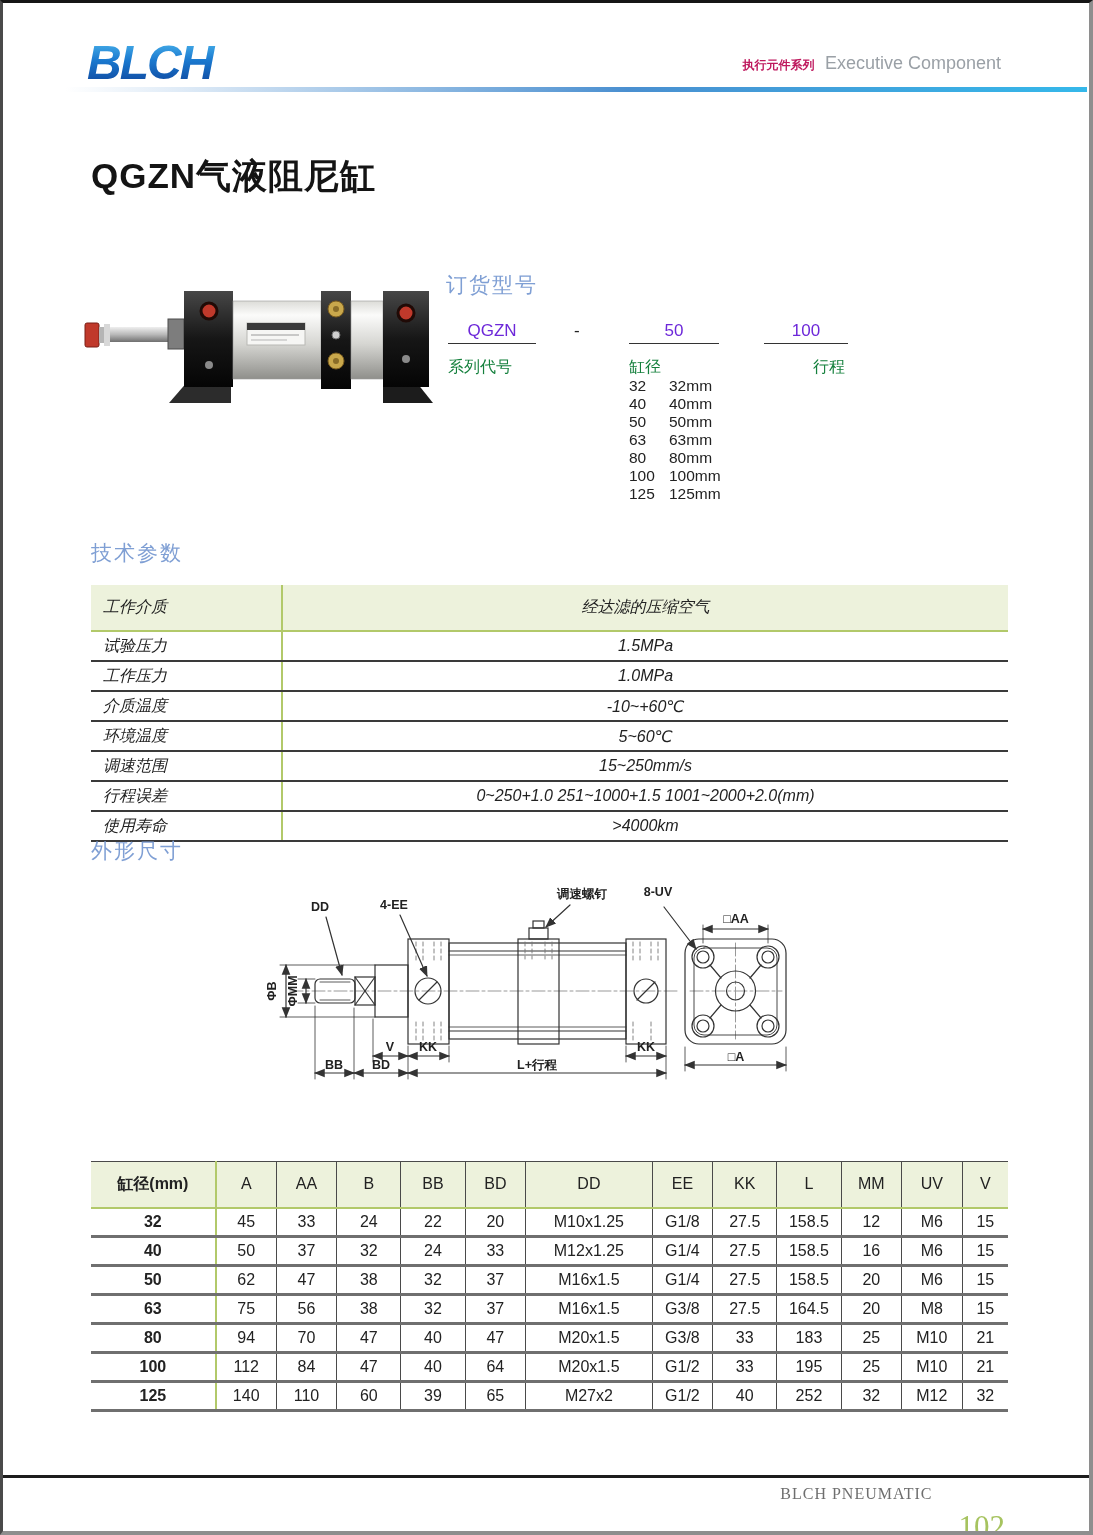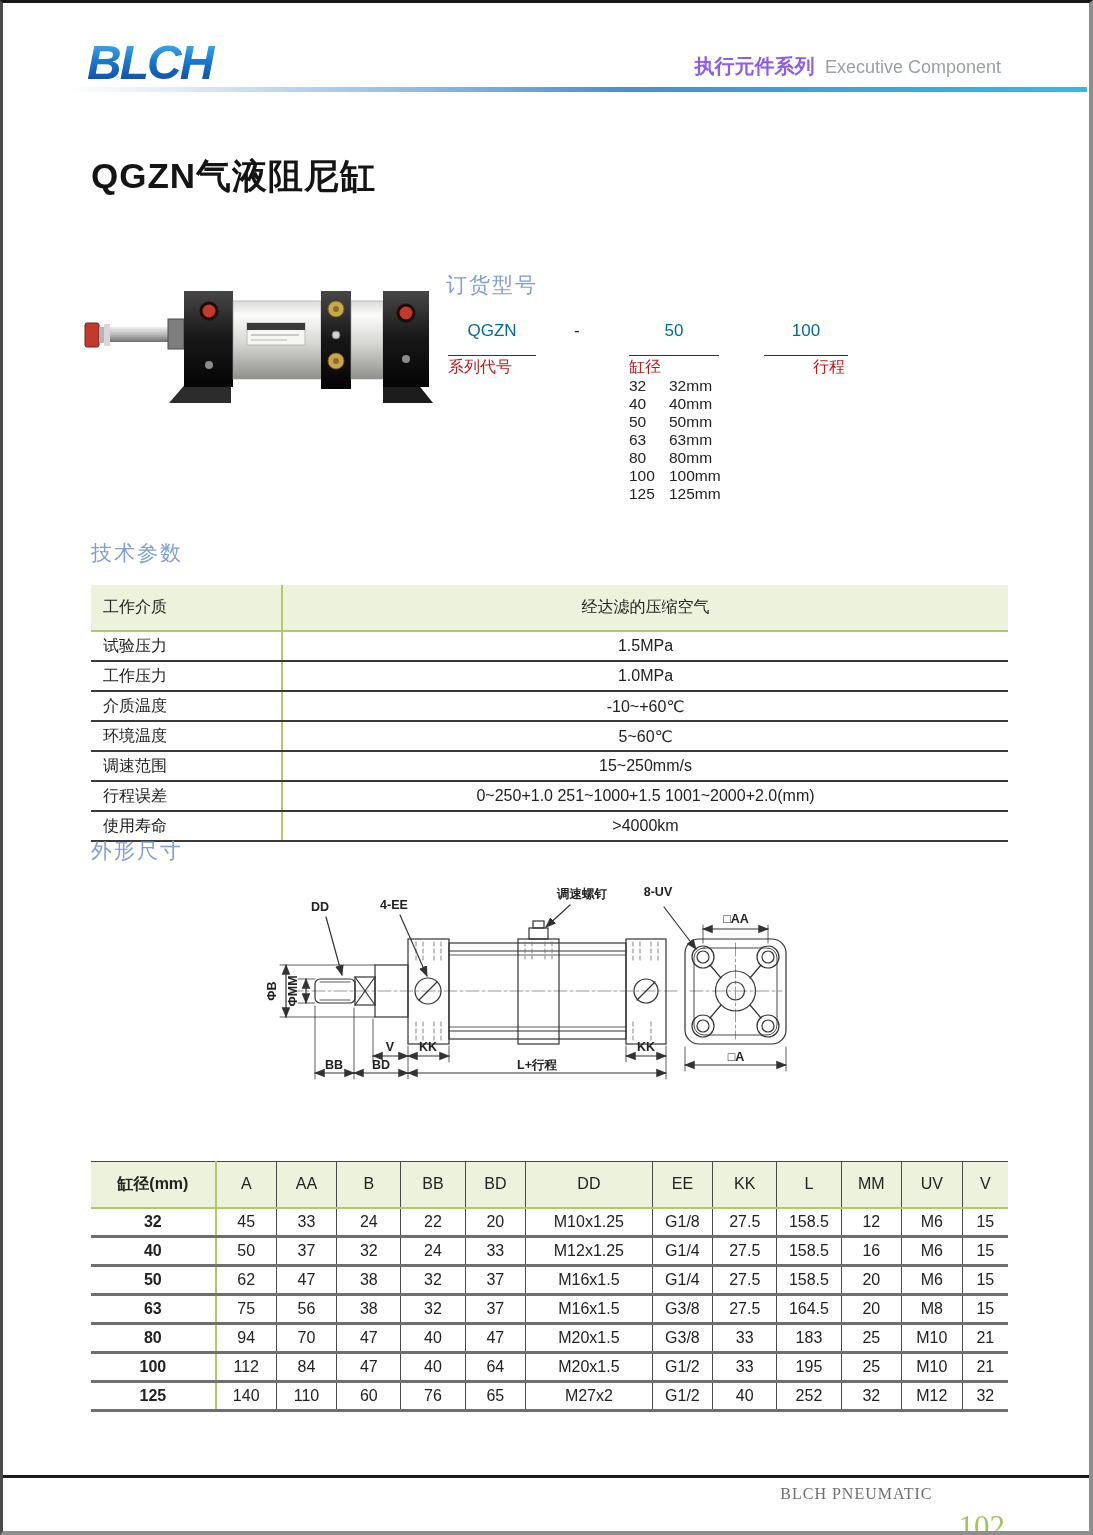--- a/index.html
+++ b/index.html
@@ -12,50 +12,50 @@
     border-left:3px solid #4a4a4a;
     border-right:4px solid #8e8e8e;
     border-bottom:4px solid #8e8e8e;
     font-family:"Liberation Sans","DejaVu Sans",sans-serif;
     color:#222;
     overflow:hidden;
   }
   
   .hdr-logo{position:absolute;left:84px;top:32px;font-style:italic;}
   .hdr-right{position:absolute;right:88px;top:50px;white-space:nowrap;}
-  .hdr-series-cn{font-size:20px;color:#8b5cf6;font-weight:bold;}
+  .hdr-series-cn{font-size:12px;color:#be185d;font-weight:bold;}
   .hdr-series-en{font-size:18px;color:#9aa0a6;margin-left:6px;}
   .hdr-line{position:absolute;left:62px;right:2px;top:84px;height:5px;
     background:linear-gradient(to right,rgba(120,170,220,0) 0%,rgba(120,170,220,.25) 12%,#4a8fd0 55%,#35b8ea 100%);}
   
   .page-title{position:absolute;left:88px;top:150px;font-size:35px;font-weight:bold;color:#141414;letter-spacing:1px;}
   
   .photo-wrap{position:absolute;left:78px;top:258px;}
   
   .ordering{position:absolute;left:443px;top:268px;width:430px;}
   .section-title{font-size:21px;color:#7f9fd4;letter-spacing:2px;}
   .model-row{position:relative;height:32px;margin-top:22px;}
-  .model-seg{position:absolute;text-align:center;font-size:17px;color:#0369a1;
-    border-bottom:1.5px solid #333;padding-bottom:14px;}
+  .model-seg{position:absolute;text-align:center;font-size:17px;color:#6d28d9;
+    border-bottom:1.5px solid #333;padding-bottom:2px;}
   .seg-model{left:2px;width:88px;}
   .seg-dash{position:absolute;left:128px;top:0;font-size:17px;}
   .seg-bore{left:183px;width:90px;}
   .seg-stroke{left:318px;width:84px;}
-  .model-labels{position:relative;height:22px;margin-top:4px;font-size:16px;color:#b91c1c;}
+  .model-labels{position:relative;height:22px;margin-top:4px;font-size:16px;color:#15803d;}
   .lbl-series{position:absolute;left:2px;}
   .lbl-bore{position:absolute;left:183px;}
   .lbl-stroke{position:absolute;left:320px;margin-left:47px;}
   .bore-list{position:absolute;left:183px;top:106px;font-size:15.5px;line-height:18px;color:#222;}
   .bore-opt{white-space:nowrap;}
   .bore-code{display:inline-block;min-width:32px;}
   .bore-val{display:inline-block;margin-left:8px;}
   
   .tech-title{position:absolute;left:88px;top:536px;}
   .tech-table{position:absolute;left:88px;top:582px;width:917px;}
-  .tech-row{display:flex;align-items:stretch;border-bottom:2px solid #3a3a3a;}
+  .tech-row{display:flex;align-items:stretch;border-bottom:2px solid #3a3a3a;font-style:italic;}
   .tech-row.tech-header{background:#edf2dc;border-bottom:2px solid #b2c96a;}
   .tech-label{width:178px;padding:0 0 0 12px;font-size:16px;display:flex;align-items:center;}
   .tech-value{flex:1;border-left:2px solid #b2c96a;text-align:center;font-size:16px;
     display:flex;align-items:center;justify-content:center;}
   .tech-row{height:28px;}
   .tech-row.tech-header{height:45px;}
   
   .dims-title{position:absolute;left:88px;top:834px;}
   .drawing-wrap{position:absolute;left:263px;top:878px;}
   .dim-table-wrap{position:absolute;left:88px;top:1158px;width:917px;}
@@ -476,21 +476,21 @@
             <td>195</td>
             <td>25</td>
             <td>M10</td>
             <td>21</td>
           </tr>
           <tr>
             <td>125</td>
             <td>140</td>
             <td>110</td>
             <td>60</td>
-            <td>76</td>
+            <td>39</td>
             <td>65</td>
             <td>M27x2</td>
             <td>G1/2</td>
             <td>40</td>
             <td>252</td>
             <td>32</td>
             <td>M12</td>
             <td>32</td>
           </tr>
         </tbody>

